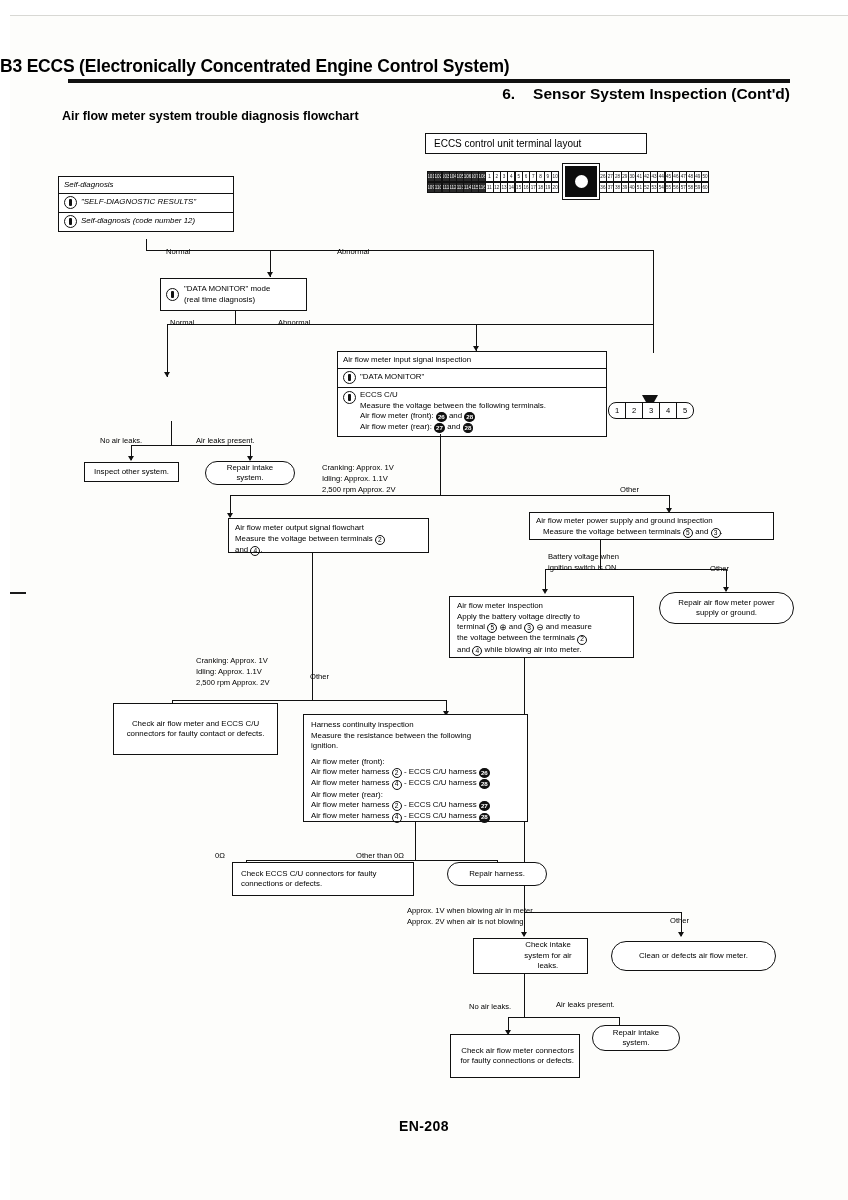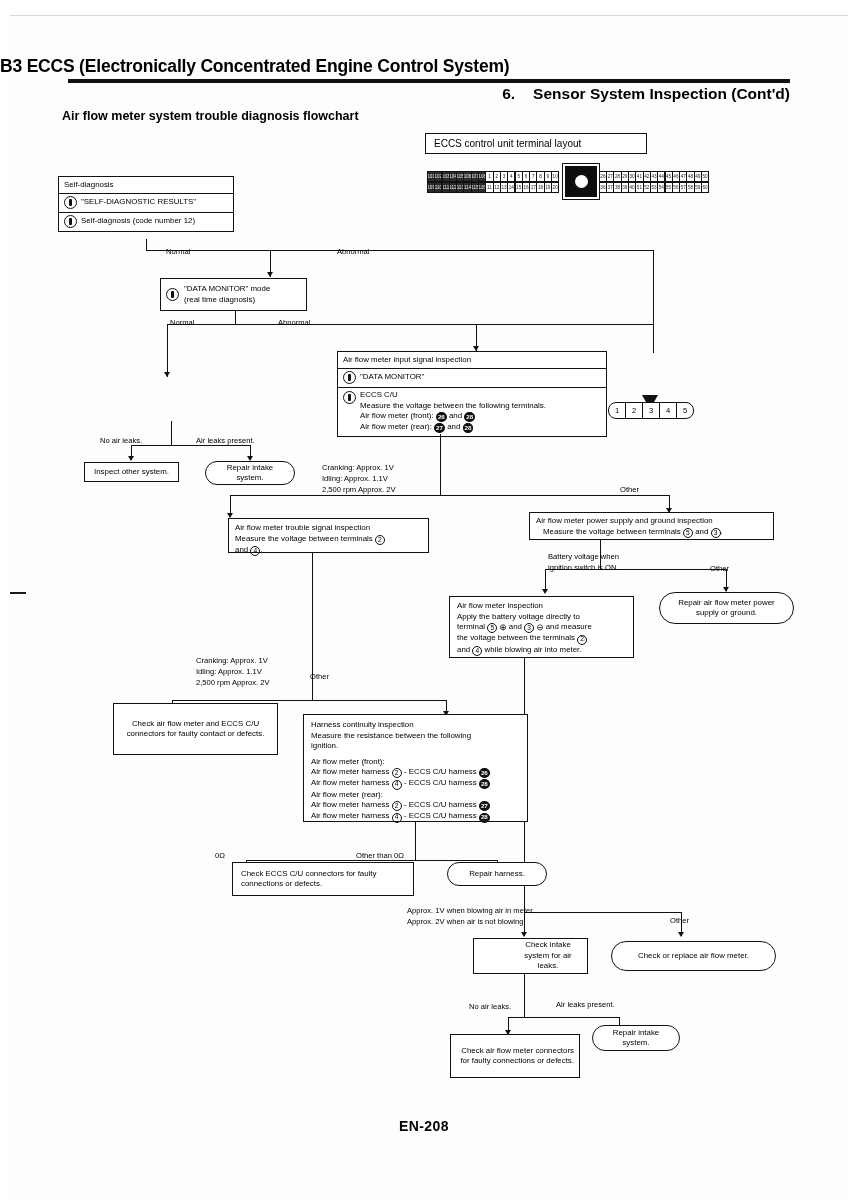--- a/index.html
+++ b/index.html
@@ -282,21 +282,21 @@
         <div class="pin">57</div>
         <div class="pin">58</div>
         <div class="pin">59</div>
         <div class="pin">60</div>
       </div>
   </div>
   <div class="conn-hub">
       <span></span>
     </div>
 
-  <div class="rowbox" style="left:58px;top:176px;width:176px;">
+  <div class="rowbox" style="left:58px;top:176px;width:176px;font-style:italic;">
     <div class="r">
       <span>Self-diagnosis</span>
     </div>
     <div class="r">
       <span class="tool">
           <i></i>
         </span>
       <span>"SELF-DIAGNOSTIC RESULTS"</span>
     </div>
     <div class="r">
@@ -402,21 +402,21 @@
   <div class="arw" style="left:665.5px;top:508px;"></div>
 
   <div class="ann" style="left:322px;top:463px;">
     <span>Cranking: Approx. 1V</span><br>
     <span>Idling: Approx. 1.1V</span><br>
     <span>2,500 rpm Approx. 2V</span>
   </div>
   <div class="lbl" style="left:620px;top:485px;">Other</div>
 
   <div class="node" style="left:228px;top:518px;width:201px;height:35px;padding:4px 6px;">
-    <span>Air flow meter trouble signal inspection</span><br>
+    <span>Air flow meter output signal flowchart</span><br>
     <span>Measure the voltage between terminals</span>
     <span class="cir">2</span><br>
     <span>and</span>
     <span class="cir">4</span><span>.</span>
   </div>
 
   <div class="ln-v" style="left:312px;top:553px;height:148px;"></div>
   <div class="ln-h" style="left:172px;top:700px;width:275px;"></div>
   <div class="ln-v" style="left:172px;top:700px;height:22px;"></div>
   <div class="arw" style="left:168.5px;top:718px;"></div>
@@ -530,21 +530,21 @@
     <span>Check ECCS C/U connectors for faulty connections or defects.</span>
   </div>
   <div class="pill" style="left:447px;top:862px;width:100px;height:24px;">
     <span>Repair harness.</span>
   </div>
 
   <div class="node center" style="left:473px;top:938px;width:115px;height:36px;padding-left:40px;">
     <span>Check intake system for air leaks.</span>
   </div>
   <div class="pill" style="left:611px;top:941px;width:165px;height:30px;">
-    <span>Check or replace air flow meter.</span>
+    <span>Clean or defects air flow meter.</span>
   </div>
 
   <div class="ln-v" style="left:524px;top:974px;height:44px;"></div>
   <div class="ln-h" style="left:508px;top:1017px;width:112px;"></div>
   <div class="ln-v" style="left:508px;top:1017px;height:17px;"></div>
   <div class="arw" style="left:504.5px;top:1030px;"></div>
   <div class="ln-v" style="left:619px;top:1017px;height:17px;"></div>
   <div class="arw" style="left:615.5px;top:1030px;"></div>
 
   <div class="lbl" style="left:469px;top:1002px;">No air leaks.</div>

